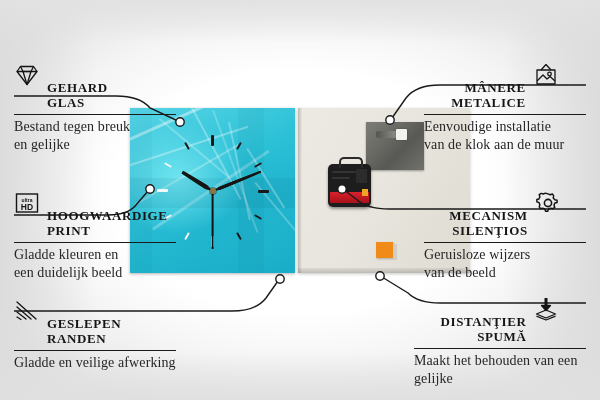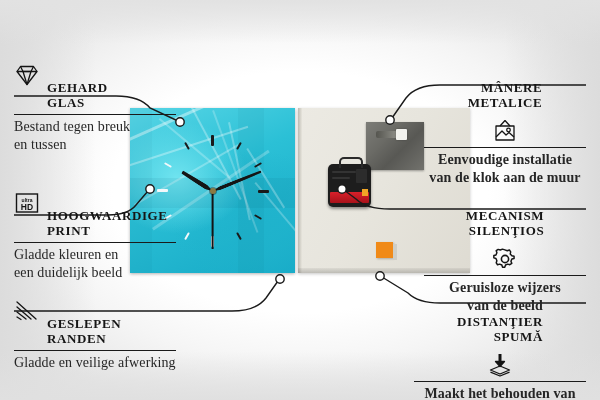--- a/index.html
+++ b/index.html
@@ -87,23 +87,23 @@
   
   .callout{position:absolute;}
   .co-head{display:flex;align-items:center;gap:7px;}
   .co-title{font-weight:bold;font-size:13px;letter-spacing:.6px;color:#161616;
     line-height:1.18;text-transform:uppercase;margin-top:40px;}
   .co-rule{height:0;border-top:1.4px solid #1a1a1a;margin-top:3px;}
   .co-desc{font-size:14px;color:#262626;line-height:1.32;margin-top:3px;letter-spacing:.1px;}
   .left .co-head{justify-content:flex-start;}
   .left .co-title{text-align:left;}
   .left .co-desc{text-align:left;}
-  .right .co-head{justify-content:space-between;flex-direction:column;}
+  .right .co-head{justify-content:center;}
   .right .co-title{text-align:right;}
-  .right .co-desc{text-align:center;font-weight:bold;}
+  .right .co-desc{text-align:left;}
   .ico{width:26px;height:26px;flex:0 0 26px;display:block;}
   .ico svg{display:block;width:26px;height:26px;}
 
   .wires{position:absolute;inset:0;pointer-events:none;}
 </style>
 </head>
 <body>
 
 <div id="stage">
 
@@ -234,21 +234,21 @@
           </svg>
       </span>
       <span class="co-title">
         <span>GEHARD</span><br>
         <span>GLAS</span>
       </span>
     </div>
     <div class="co-rule" style="width:162px;"></div>
     <div class="co-desc">
       <span>Bestand tegen breuk</span><br>
-      <span>en tussen</span>
+      <span>en gelijke</span>
     </div>
   </div>
 
   <div class="callout left" style="left:14px;top:168px;width:162px;">
     <div class="co-head">
       <span class="ico">
         <svg viewBox="0 0 26 26">
           <rect x="2.5" y="4" width="21" height="18" fill="none" stroke="#141414" stroke-width="1.4"></rect>
           <text x="13" y="12" font-family="Liberation Sans, sans-serif" font-size="5" font-weight="bold" text-anchor="middle" fill="#141414">ultra</text>
           <text x="13" y="20" font-family="Liberation Sans, sans-serif" font-size="8.5" font-weight="bold" text-anchor="middle" fill="#141414">HD</text>

